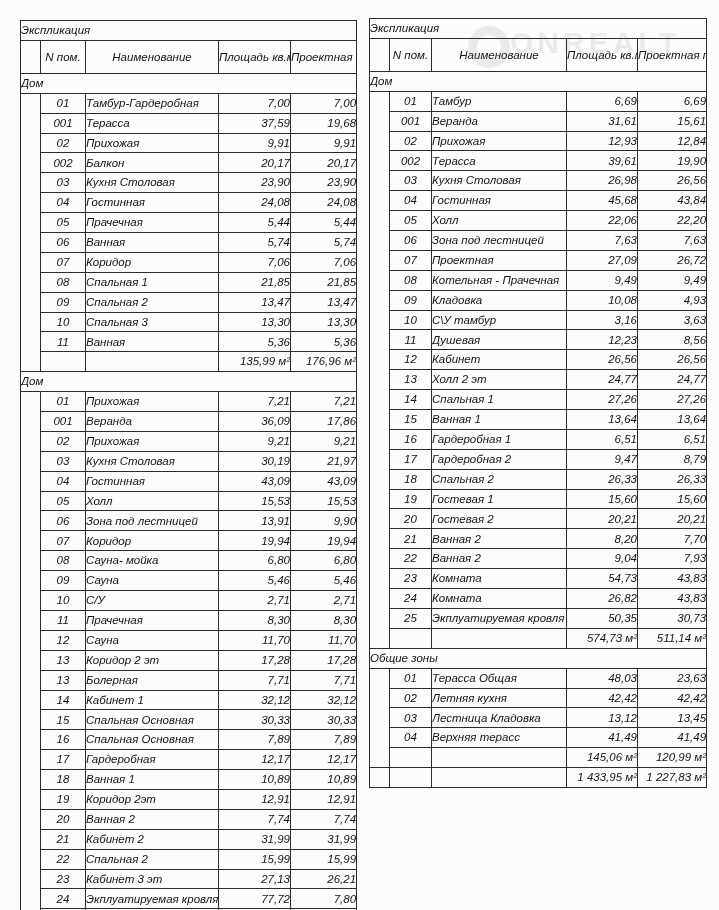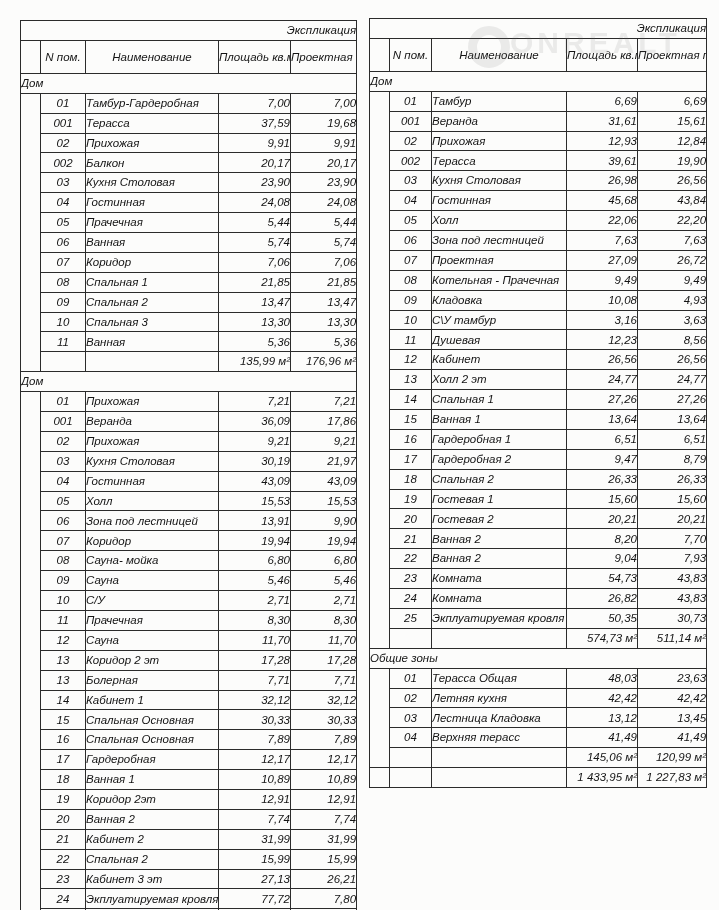--- a/index.html
+++ b/index.html
@@ -26,21 +26,21 @@
     color:#141414;
     overflow:hidden;
     white-space:nowrap;
     padding:0;
     height:18.9px;
     line-height:1.1;
     vertical-align:middle;
   }
   td.title-cell{
     height:19px;
-    text-align:right;
+    text-align:left;
     font-size:12.5px;
   }
   tr.head-row td{height:32px;}
   td.hdr{
     text-align:center;
     white-space:pre-line;
     font-size:12px;
     line-height:1.25;
   }
   td.hdr-right{

